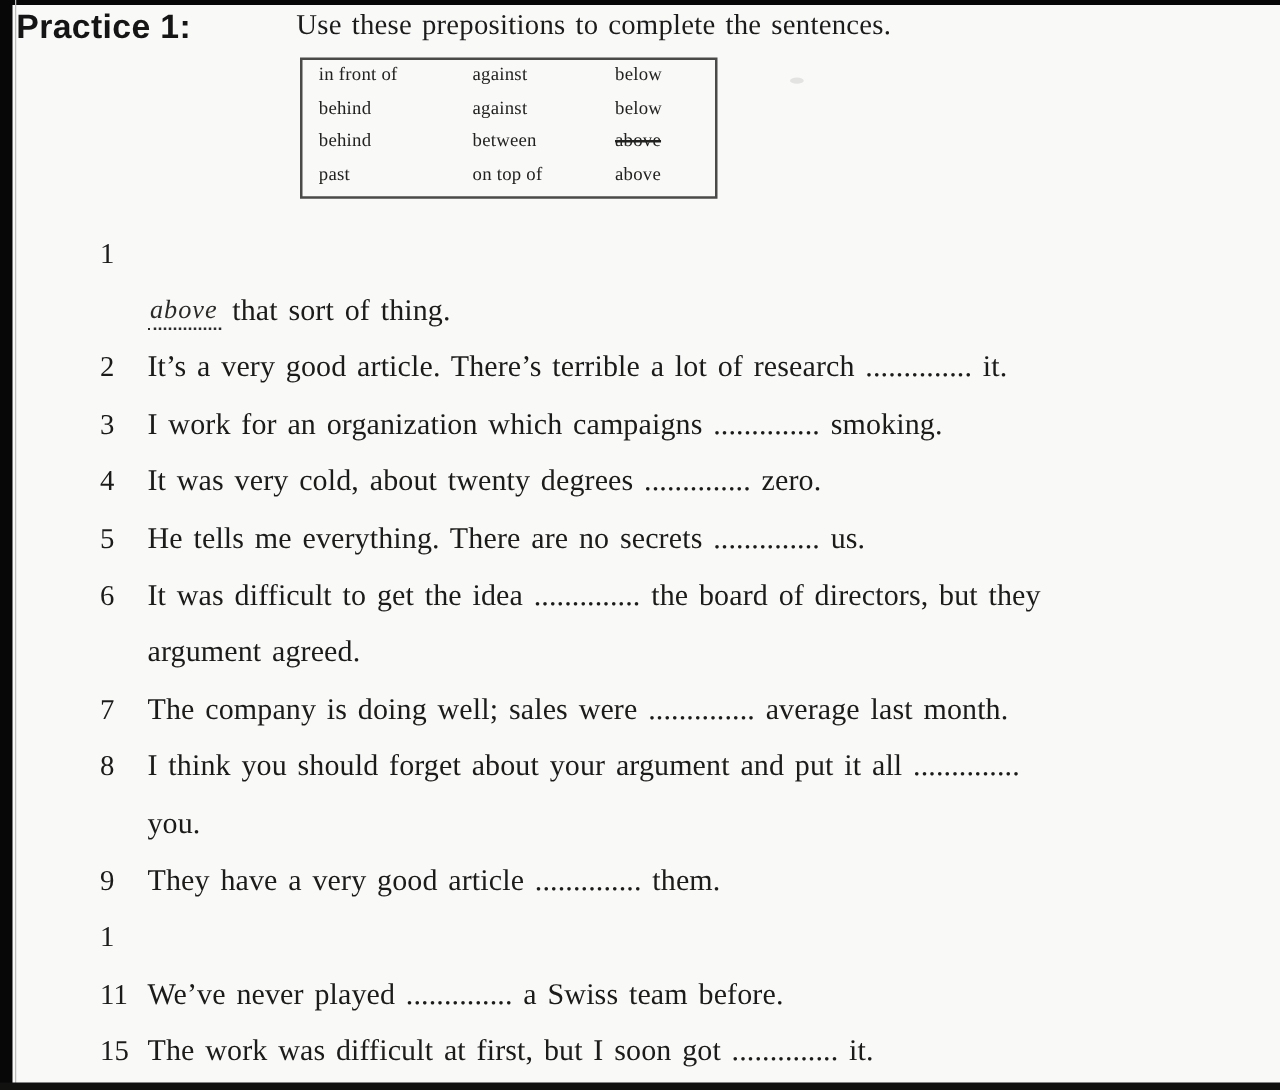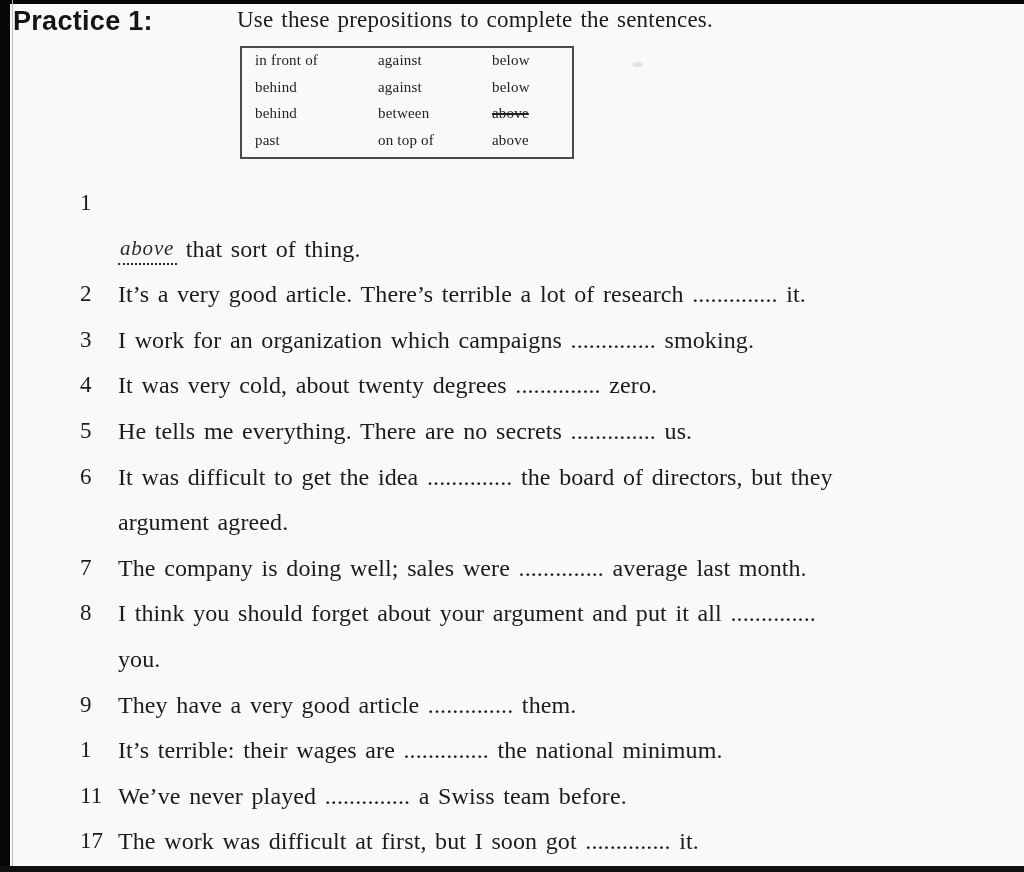--- a/index.html
+++ b/index.html
@@ -198,27 +198,26 @@
       <span>you.</span>
     </div>
 
     <div class="line">
       <span class="num">9</span>
       <span>They have a very good article .............. them.</span>
     </div>
 
     <div class="line">
       <span class="num">1</span>
-      <span>It’s terrible: their wages are .............. the national minimum.</span>
     </div>
 
     <div class="line">
       <span class="num">11</span>
       <span>We’ve never played .............. a Swiss team before.</span>
     </div>
 
     <div class="line">
-      <span class="num">17</span>
+      <span class="num">15</span>
       <span>The work was difficult at first, but I soon got .............. it.</span>
     </div>
 
   </div>
 </div>
 
 </body></html>

